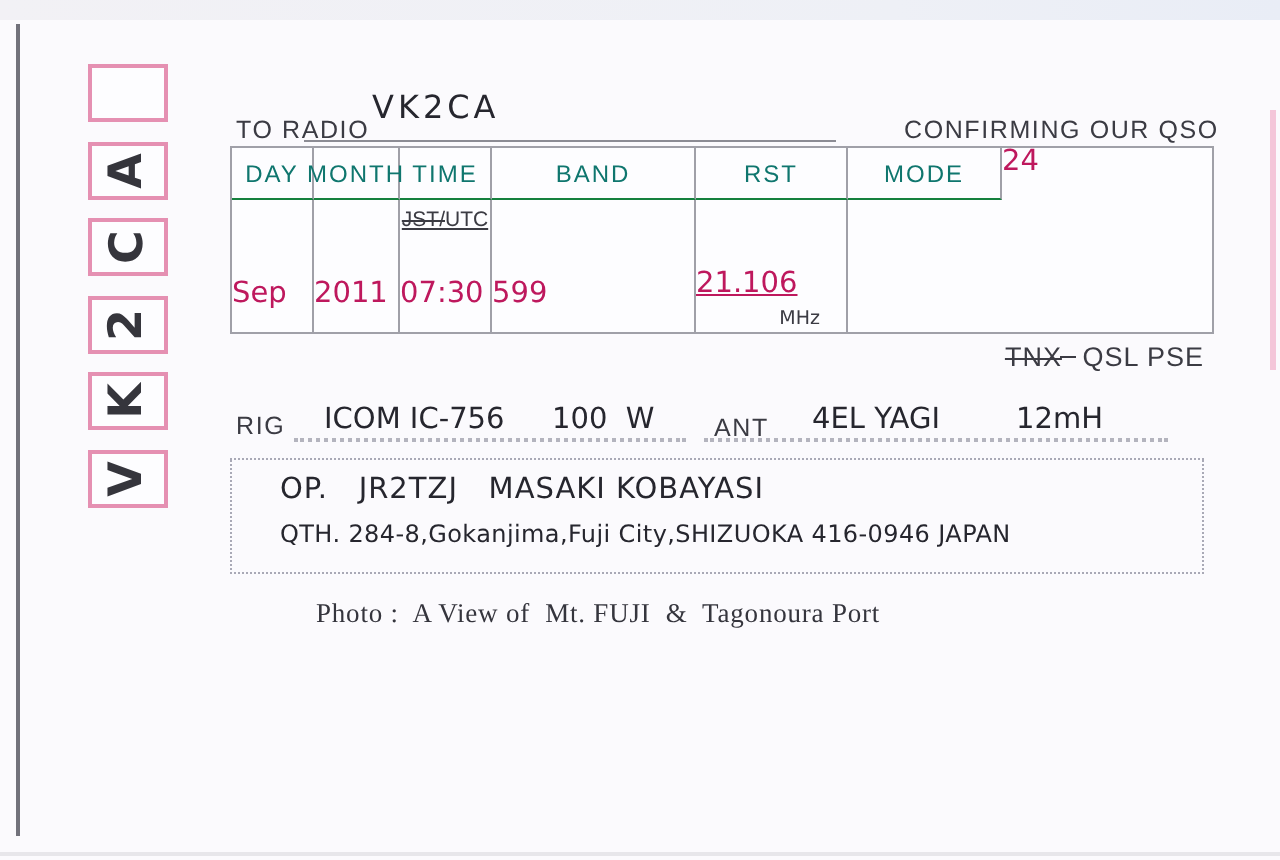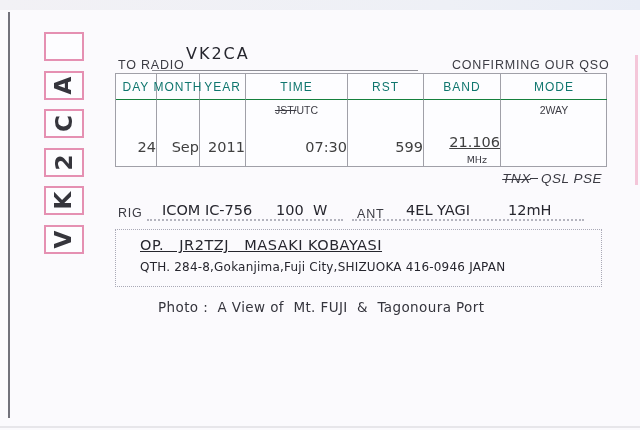--- a/index.html
+++ b/index.html
@@ -33,39 +33,39 @@
   .qso-table { position:absolute; left:115px; top:73px; width:492px; height:94px;
     border:1px solid #a0a0a8; display:grid;
     grid-template-columns:41px 43px 46px 102px 76px 77px 106px;
     grid-template-rows:26px 66px; background:#fdfdff; }
   .th { border-right:1px solid #a0a0a8; border-bottom:1px solid #15803d;
     display:flex; align-items:center; justify-content:center;
     font-size:12px; letter-spacing:1px; color:#0f766e; }
   .th:nth-child(7) { border-right:none; }
   .td { border-right:1px solid #a0a0a8; position:relative; }
   .td:last-child { border-right:none; }
-  .cell-note { position:absolute; top:4px; width:100%; text-align:center; font-size:10.5px; color:#3b3b43; }
-  .cell-val { position:absolute; bottom:11px; width:100%; text-align:right;
-    font-family:"DejaVu Sans", sans-serif; font-size:14.5px; color:#404040; }
+  .cell-note { position:absolute; top:4px; width:100%; text-align:center; font-size:10.5px; color:#3b3b43;text-decoration:underline; }
+  .cell-val { position:absolute; bottom:11px; width:100%; text-align:left;
+    font-family:"DejaVu Sans", sans-serif; font-size:14.5px; color:#be185d; }
   .cell-val.mode-val { font-size:16px; letter-spacing:2px; bottom:10px; }
   .band-unit { position:absolute; bottom:1px; right:13px; font-size:9.5px; color:#3b3b43;
     font-family:"DejaVu Sans", sans-serif; }
   .struck { text-decoration:line-through; text-decoration-thickness:1px; }
 
-  .qsl-note { position:absolute; top:171px; left:0; width:602px; text-align:right; font-size:13.5px; letter-spacing:.5px;font-style:italic; }
+  .qsl-note { position:absolute; top:171px; left:0; width:602px; text-align:right; font-size:13.5px; letter-spacing:.5px; }
   .strike-ext { display:inline-block; width:8px; height:1px; background:#3b3b43; vertical-align:4px; margin:0 -1px; }
 
   .dotted-line { position:absolute; height:1px; border-bottom:2px dotted #b4b4be; }
 
   .op-box { position:absolute; left:115px; top:229px; width:487px; height:58px;
     border:1px dotted #a9a9b6; }
   .op-line { position:absolute; left:24px; top:7px; font-size:14.5px; letter-spacing:.5px; }
   .qth-line { position:absolute; left:24px; top:30px; font-size:12px; letter-spacing:.2px; }
 
-  .photo-line { left:158px; top:299px; font-size:13.5px; letter-spacing:.4px; color:#35353d; }
+  .photo-line { left:158px; top:299px; font-size:13.5px; letter-spacing:.4px; color:#35353d;font-family:Liberation Serif, serif; }
 </style>
 </head>
 <body>
 
 <div class="scan-top-band"></div>
 <div class="scan-bottom-line"></div>
 <div class="card-left-edge"></div>
 <div class="card-right-pink"></div>
 
 <div class="cs-box" style="top:32px;"></div>
@@ -86,24 +86,23 @@
 </div>
 
 <span class="lbl" style="left:118px; top:58px;">TO RADIO</span>
 <span class="value to-radio-value">VK2CA</span>
 <div class="to-radio-line"></div>
 <span class="lbl" style="left:452px; top:58px;">CONFIRMING OUR QSO</span>
 
 <div class="qso-table">
   <div class="th">DAY</div>
   <div class="th">MONTH</div>
-  <div class="th">YEAR</div>
   <div class="th">TIME</div>
+  <div class="th">BAND</div>
   <div class="th">RST</div>
-  <div class="th">BAND</div>
   <div class="th">MODE</div>
 
   <div class="td">
     <div class="cell-val">24</div>
   </div>
   <div class="td">
     <div class="cell-val">Sep</div>
   </div>
   <div class="td">
     <div class="cell-val">2011</div>
@@ -113,35 +112,34 @@
     <div class="cell-val">07:30</div>
   </div>
   <div class="td">
     <div class="cell-val">599</div>
   </div>
   <div class="td">
     <div class="cell-val" style="bottom:16px;text-decoration:underline;">21.106</div>
     <div class="band-unit">MHz</div>
   </div>
   <div class="td">
-    <div class="cell-note">2WAY</div>
   </div>
 </div>
 
 <div class="qsl-note">
   <span class="struck">TNX</span><span class="strike-ext"></span> <span>QSL PSE</span>
 </div>
 
 <span class="lbl" style="left:118px; top:206px;">RIG</span>
 <span class="value" style="left:162px; top:202px; font-size:14.5px;">ICOM IC-756</span>
 <span class="value" style="left:276px; top:202px; font-size:14.5px;">100  W</span>
 <span class="lbl" style="left:357px; top:207px;">ANT</span>
 <span class="value" style="left:406px; top:202px; font-size:14.5px;">4EL YAGI</span>
 <span class="value" style="left:508px; top:202px; font-size:14.5px;">12mH</span>
 <div class="dotted-line" style="left:147px; top:219px; width:196px;"></div>
 <div class="dotted-line" style="left:352px; top:219px; width:232px;"></div>
 
 <div class="op-box">
-  <div class="op-line value" style="position:absolute;text-decoration:underline;">OP.   JR2TZJ   MASAKI KOBAYASI</div>
+  <div class="op-line value" style="position:absolute;">OP.   JR2TZJ   MASAKI KOBAYASI</div>
   <div class="qth-line value" style="position:absolute;">QTH. 284-8,Gokanjima,Fuji City,SHIZUOKA 416-0946 JAPAN</div>
 </div>
 
 <span class="value photo-line">Photo :  A View of  Mt. FUJI  &amp;  Tagonoura Port</span>
 
 </body></html>

